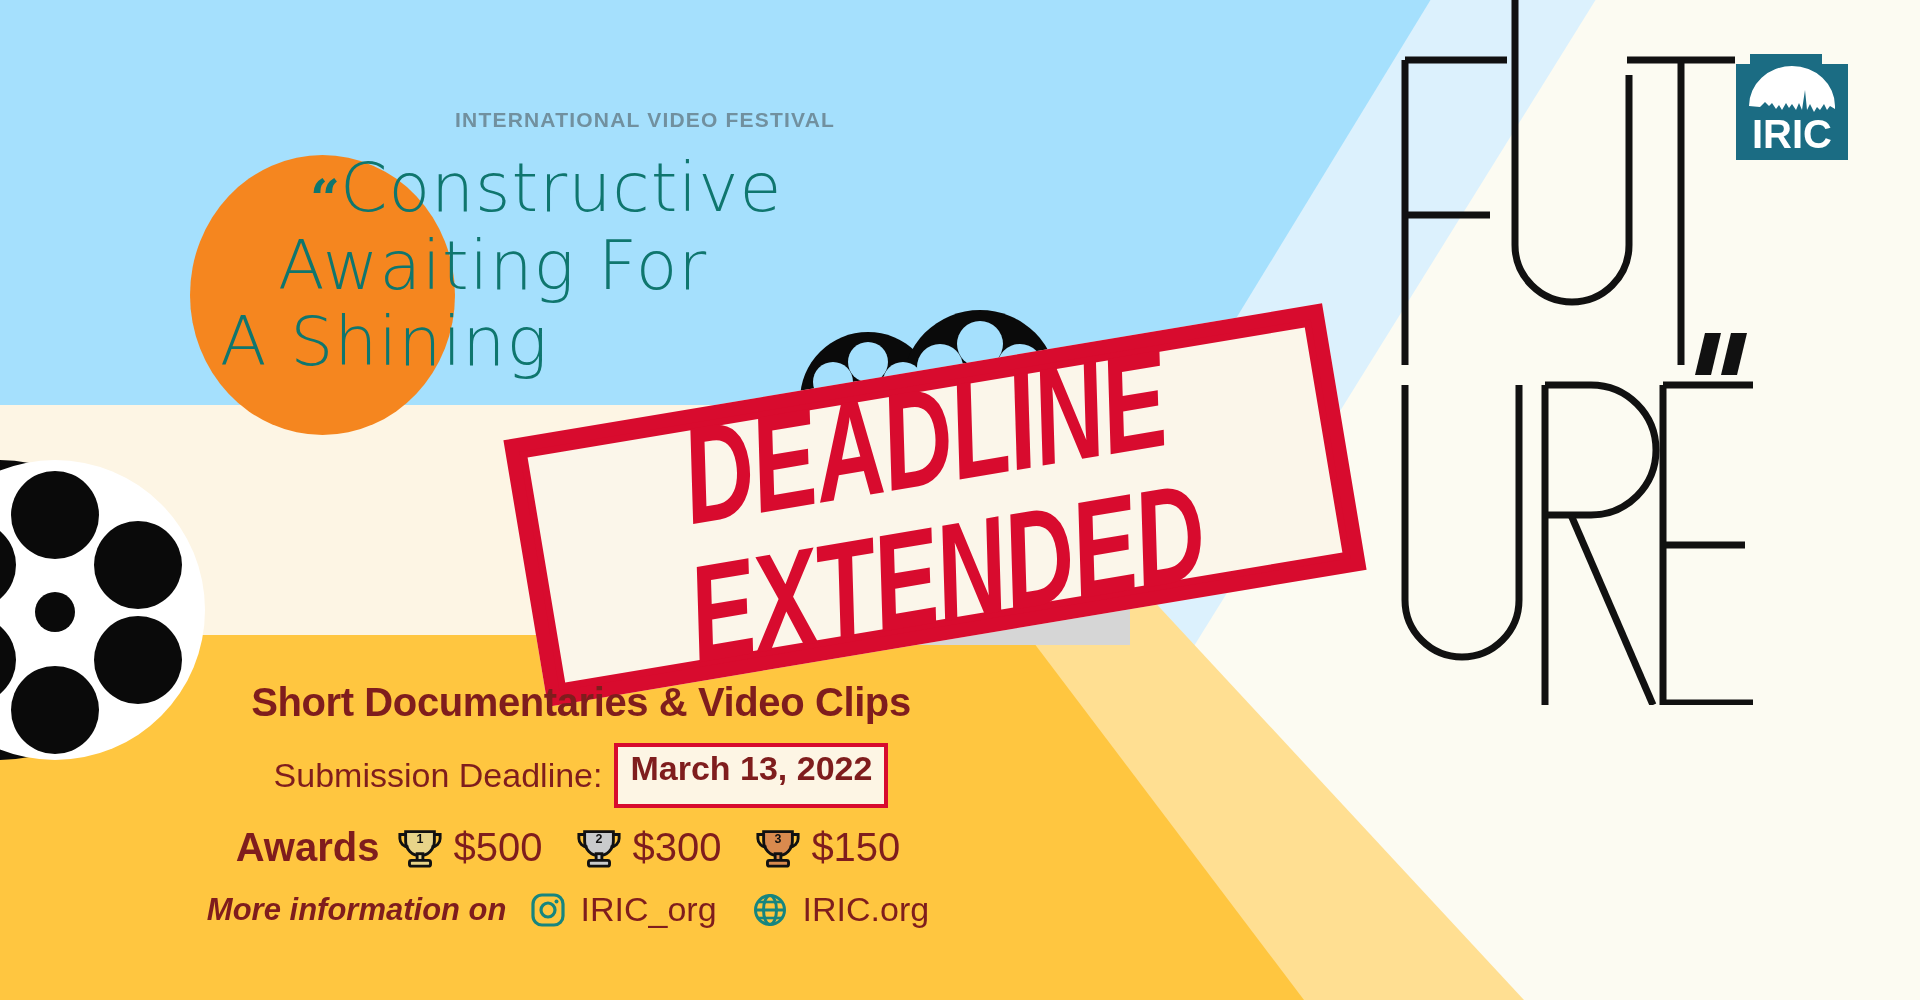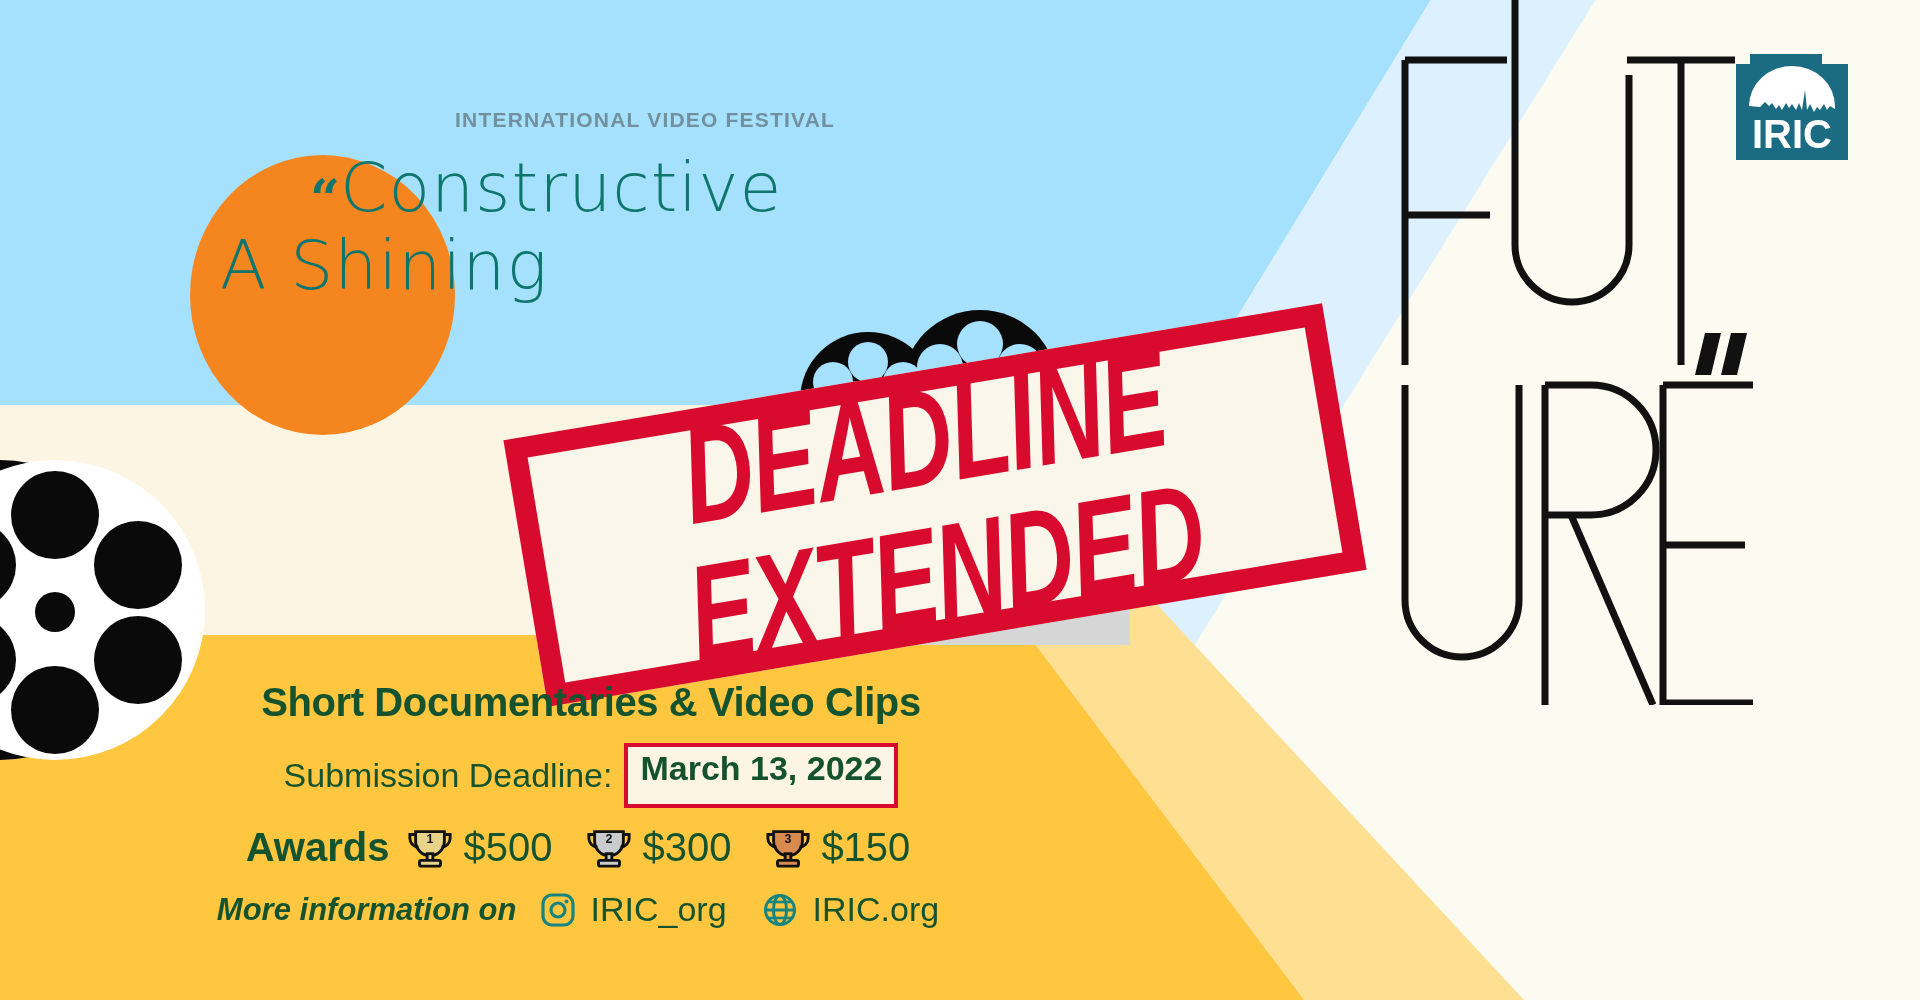--- a/index.html
+++ b/index.html
@@ -128,22 +128,22 @@
     font-style:italic;
     font-size:104px;
     line-height:1;
     color:#D80B2E;
     letter-spacing:-1px;
     transform:translateY(-50%) scaleY(1.32) scaleX(.93);
   }
 
   
   .info{
-    position:absolute;left:156px;top:680px;width:870px;
-    color:#14532d;
+    position:absolute;left:146px;top:680px;width:870px;
+    color:#7f1d1d;
     font-family:"Liberation Sans",sans-serif;
   }
   .line-category{
     text-align:center;font-weight:bold;font-size:40px;letter-spacing:-0.4px;
     margin-bottom:18px;
   }
   .line-deadline{
     text-align:center;font-size:34px;display:flex;align-items:center;
     justify-content:center;gap:12px;margin-bottom:16px;
   }
@@ -234,20 +234,21 @@
     <div class="notch"></div>
     <div class="tri"></div>
   </div>
 
   <div class="festival-kicker">INTERNATIONAL VIDEO FESTIVAL</div>
 
   <div class="headline">
     <span class="hl-l1">
       <span class="q-open">“</span><span>Constructive</span>
     </span>
+    <span class="hl-l2">Awaiting For</span>
     <span class="hl-l3">A Shining</span>
   </div>
 
   <div class="future">
     <svg width="360" height="760" viewBox="0 0 360 760">
       <g fill="none" stroke="#111111" stroke-width="7">
 
         <path d="M10 115 V 420"></path>
         <path d="M10 115 H 112"></path>
         <path d="M10 270 H 95"></path>

